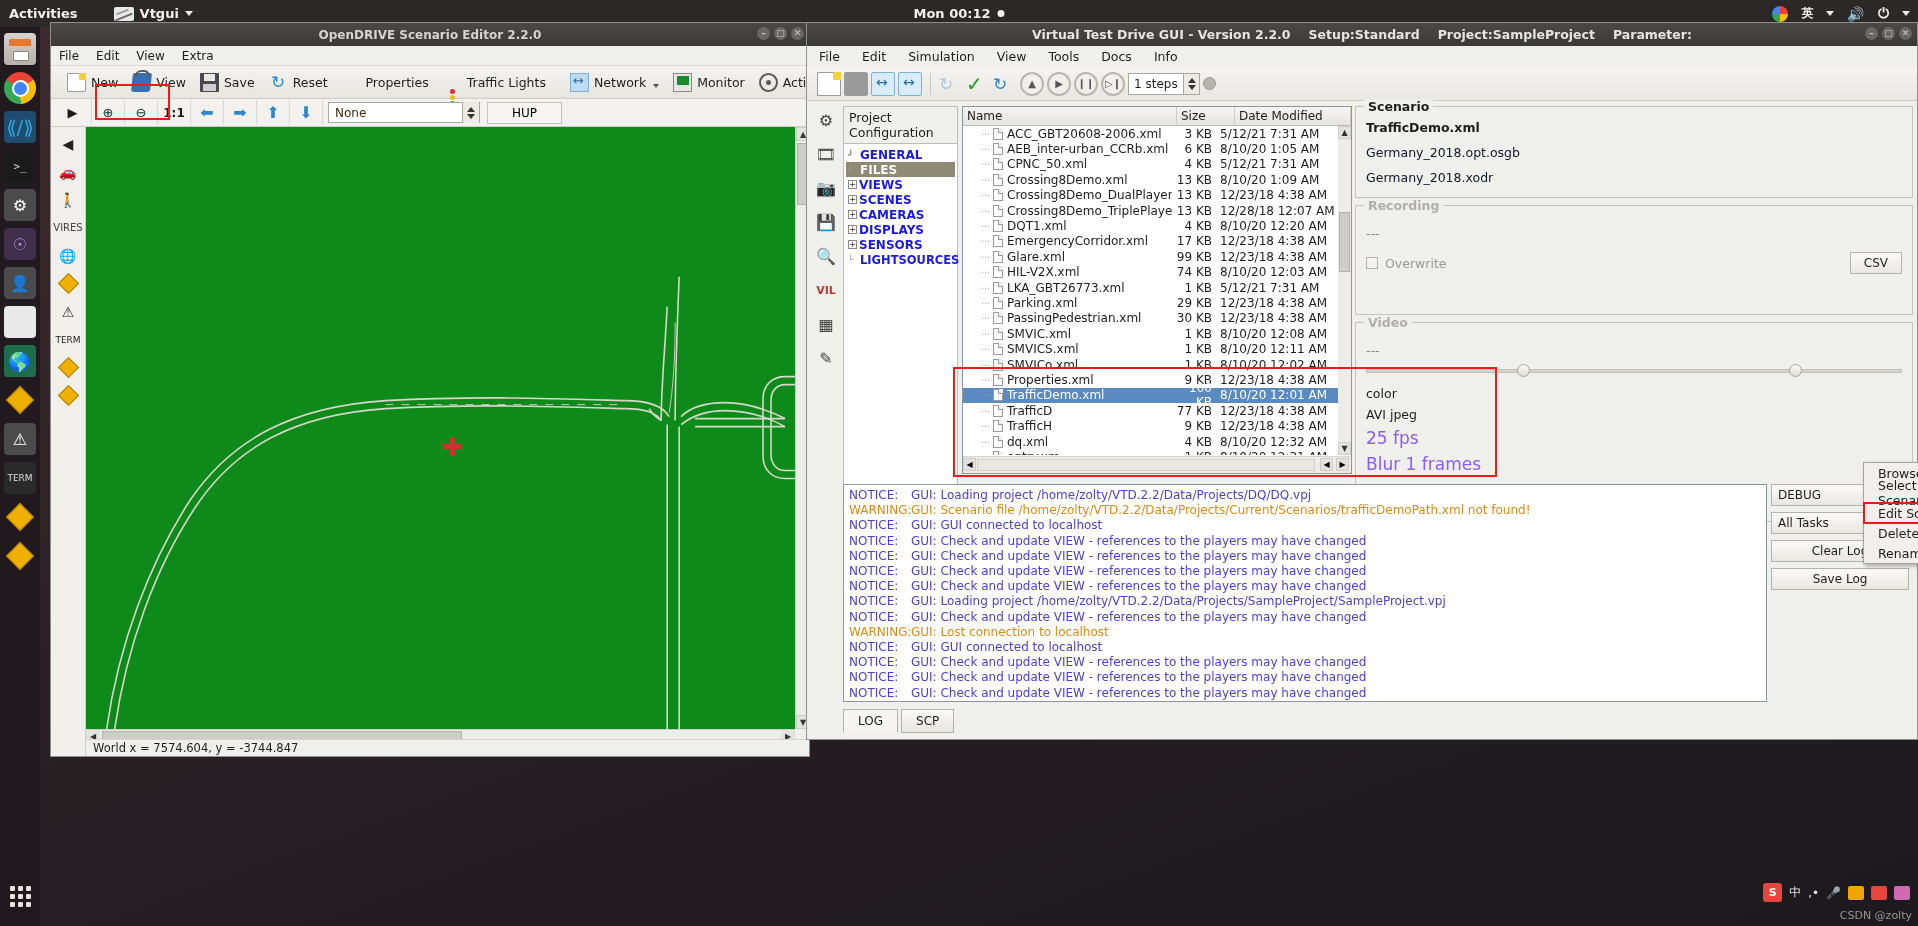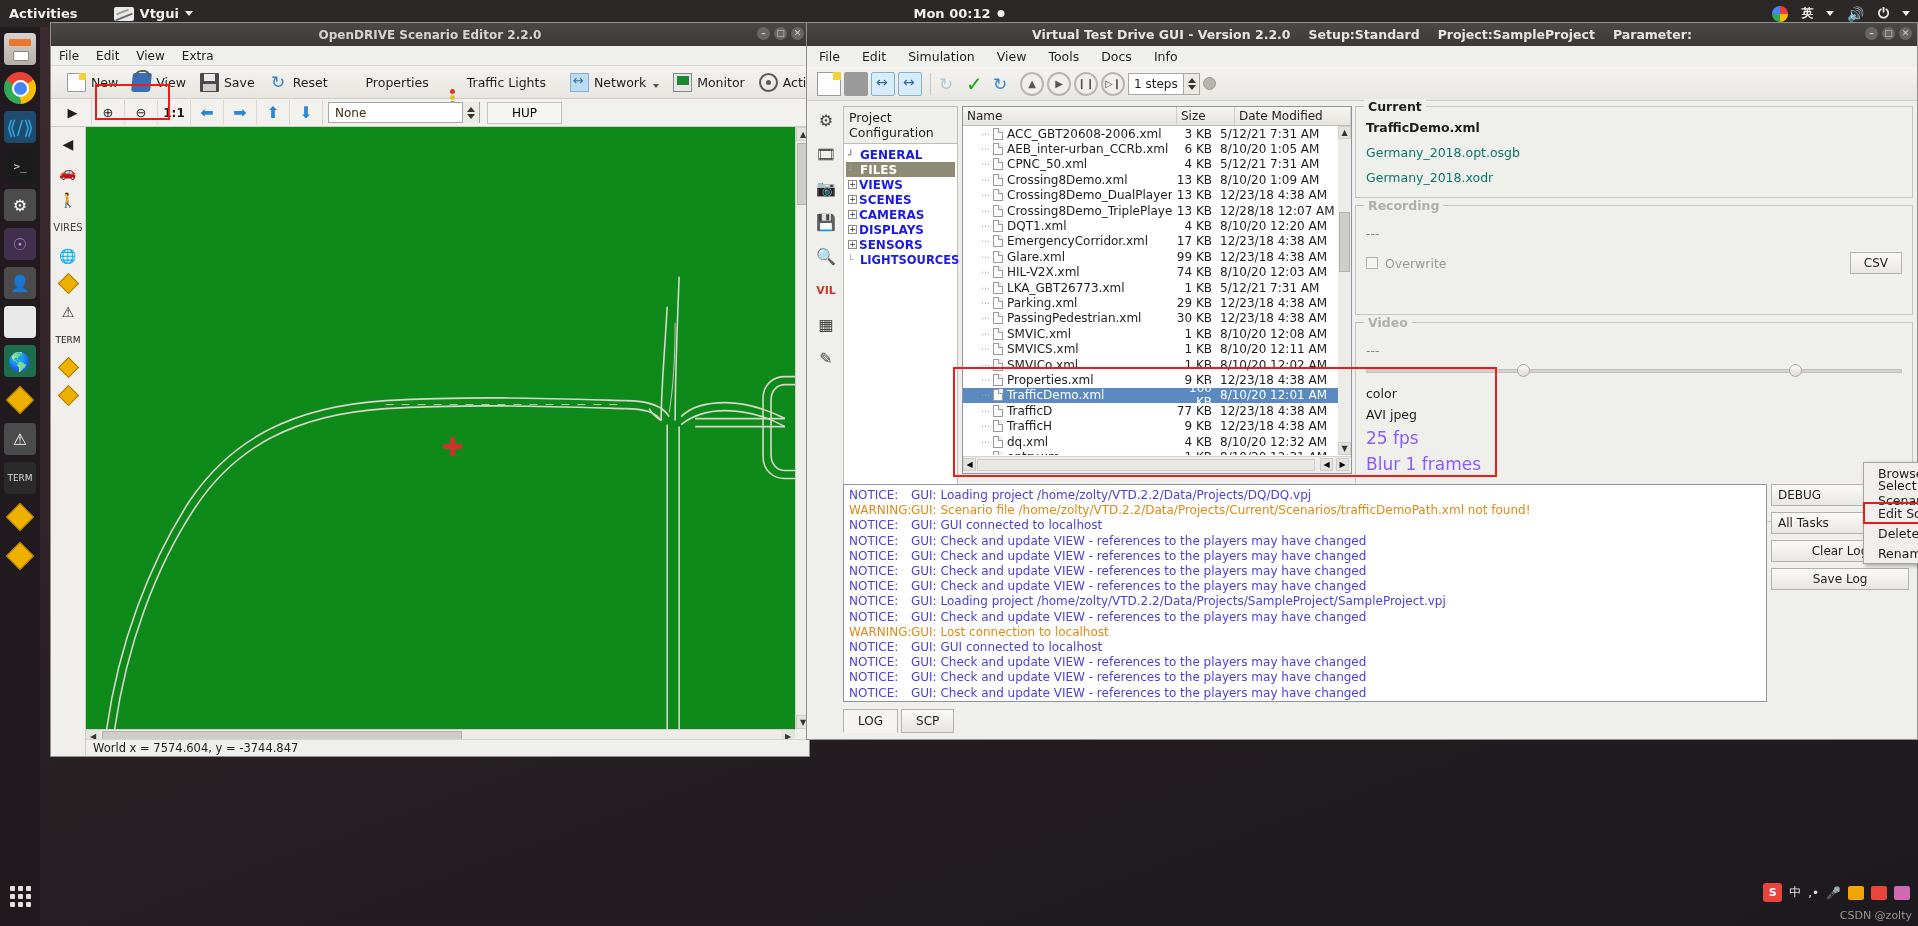--- a/index.html
+++ b/index.html
@@ -250,21 +250,21 @@
 
   
   .scn-panel { position:absolute; left:548px; top:4px; right:4px; bottom:0; }
   .grp { border:1px solid #c6c4bf; margin:0 0 7px 0; position:relative; padding:13px 10px 9px; }
   .grp > legend, .grp .grp-title {
     position:absolute; top:-8px; left:8px; background:#efefeb; padding:0 4px;
     font-size:12.5px; font-weight:bold; color:#1d1d1d;
   }
   .grp .grp-title.dim { color:#b0aea9; }
   .scn-file { font-size:12.5px; font-weight:bold; color:#1d1d1d; margin-bottom:10px;}
-  .scn-line { font-size:12.5px; color:#0f766e; margin-bottom:10px;margin-top:8px;}
+  .scn-line { font-size:12.5px; color:#0f172a; margin-bottom:10px;margin-top:8px;}
   .rec-dash { font-size:12.5px; color:#8a8883; margin:7px 0 11px;}
   .chk-row { display:flex; align-items:center; gap:7px; font-size:12.5px; color:#9b9994; }
   .chkbox { width:12px;height:12px;border:1px solid #b4b2ad;background:#f4f3ef;}
   .btn-sm { border:1px solid #b4b2ad; background:linear-gradient(#fbfaf7,#e9e7e2);
             font-size:12px; padding:3px 13px; color:#1d1d1d; }
   .slider-track { height:4px; background:#d5d3ce; border:1px solid #c2c0bb; position:relative; margin:10px 0;}
   .slider-knob { position:absolute; top:-6px; width:13px;height:13px;border-radius:50%;
                  background:linear-gradient(#fcfbf8,#ddd9d2); border:1px solid #aaa8a3; }
   .fld-dim { font-size:17px; color:#8b5cf6; padding:3px 0; }
   .fld { font-size:12.5px; color:#1d1d1d; padding:3px 0; }
@@ -795,21 +795,21 @@
         <div class="files-hscroll">
           <div class="ar" style="left:0">◀</div>
           <div class="thumb"></div>
           <div class="ar" style="right:18px">◀</div>
           <div class="ar" style="right:2px">▶</div>
         </div>
       </div>
 
       <div class="scn-panel">
         <div class="grp" style="height:92px;">
-          <div class="grp-title">Current</div>
+          <div class="grp-title">Scenario</div>
           <div class="scn-file">TrafficDemo.xml</div>
           <div class="scn-line">Germany_2018.opt.osgb</div>
           <div class="scn-line" style="margin-bottom:0">Germany_2018.xodr</div>
         </div>
 
         <div class="grp" style="height:110px;">
           <div class="grp-title dim">Recording</div>
           <div class="rec-dash">---</div>
           <div style="display:flex;align-items:center;justify-content:space-between;">
             <span class="chk-row">

